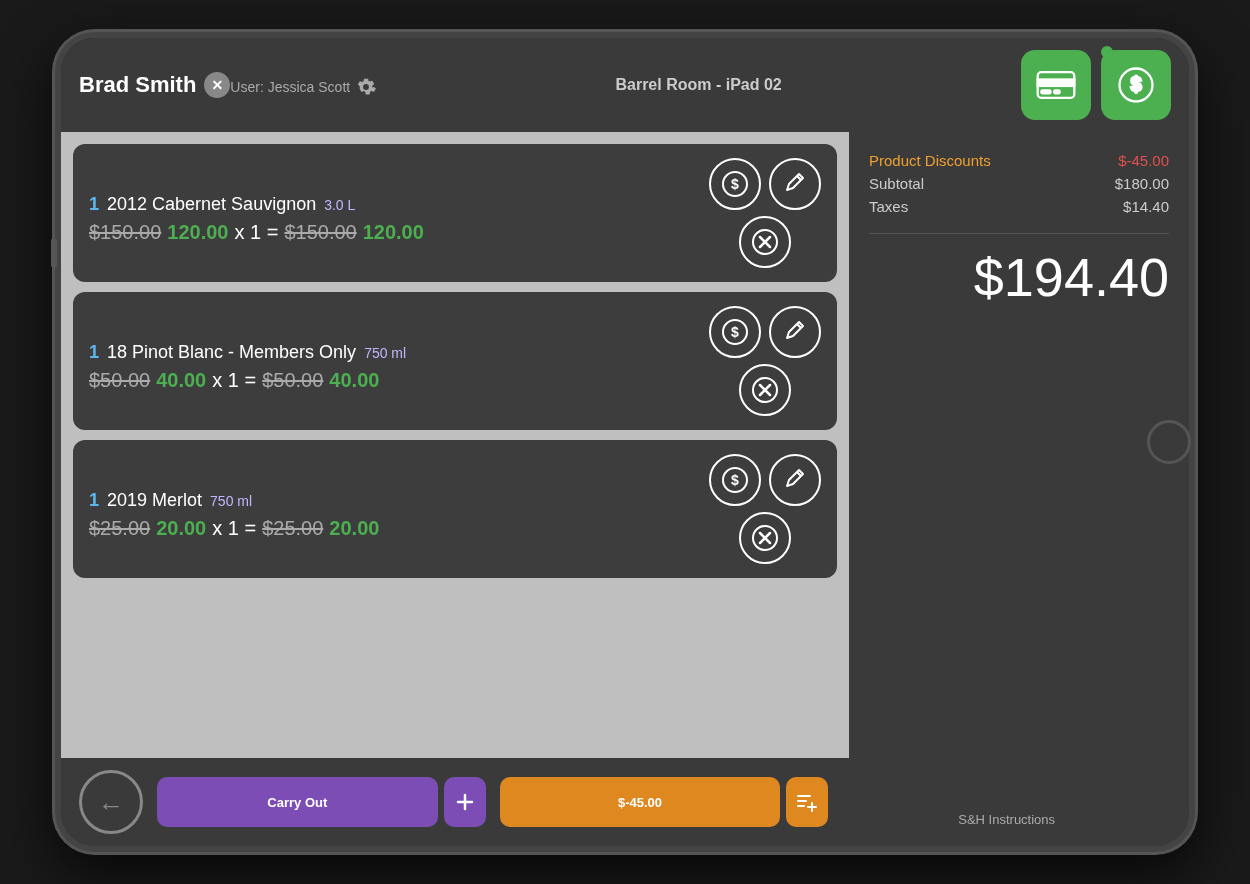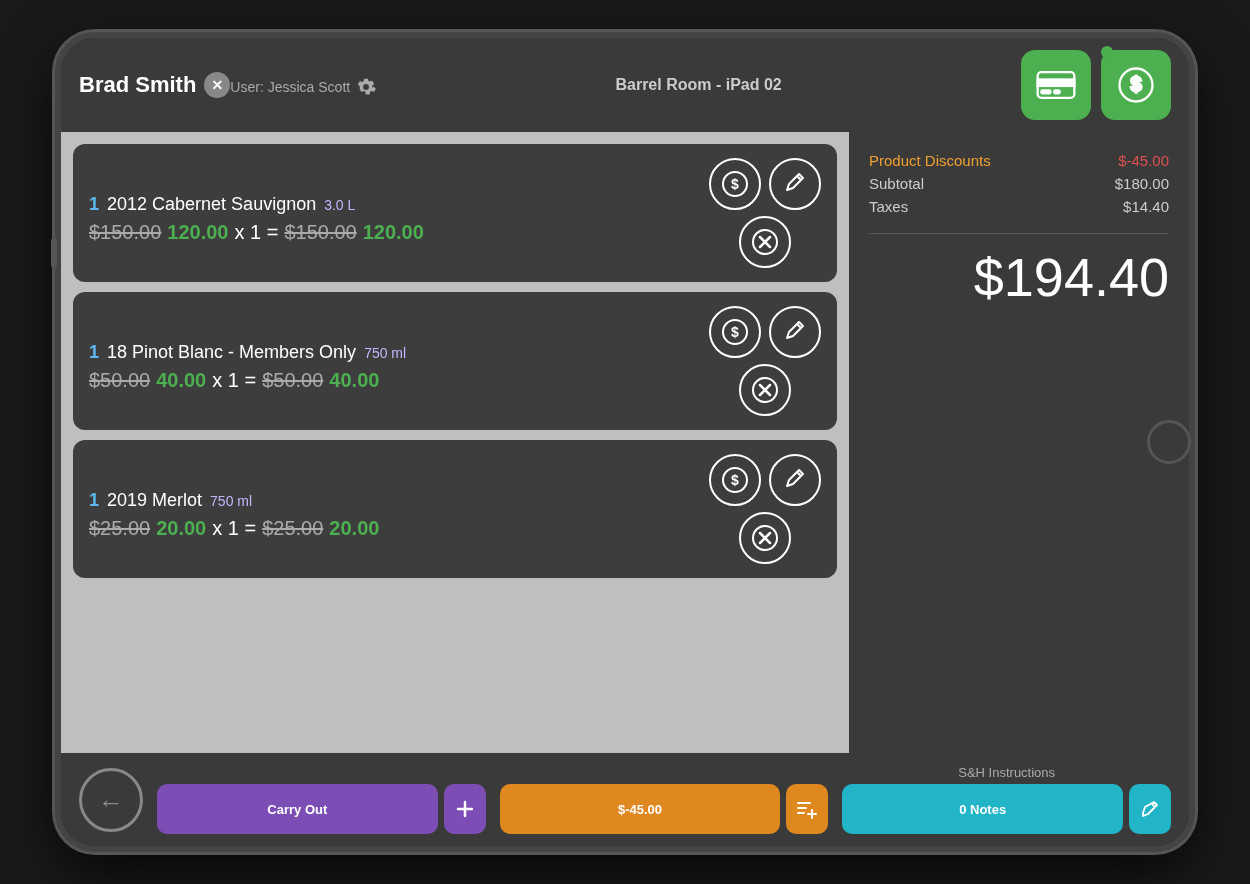--- a/index.html
+++ b/index.html
@@ -599,26 +599,17 @@
           <button class="footer-icon-btn orange">
             <svg width="22" height="22" viewBox="0 0 22 22">
               <path d="M2 5h12M2 10h8M2 15h6M16 12v8M12 16h8" stroke="#fff" stroke-width="2" stroke-linecap="round"></path>
             </svg>
           </button>
         </div>
       </div>
 
       <div class="footer-section">
         <span class="footer-label">S&amp;H Instructions</span>
-        <div class="footer-btn-row">
-          <button class="footer-main-btn cyan">0 Notes</button>
-          <button class="footer-icon-btn cyan">
-            <svg width="20" height="20" viewBox="0 0 20 20">
-              <path d="M3 14l2-6L14 3l3 3L8 15l-5 2z" stroke="#fff" stroke-width="1.8" fill="none" stroke-linejoin="round"></path>
-              <path d="M12 5l3 3" stroke="#fff" stroke-width="1.8"></path>
-            </svg>
-          </button>
-        </div>
       </div>
 
     </div>
   </div>
 </div>
 
 </body></html>

